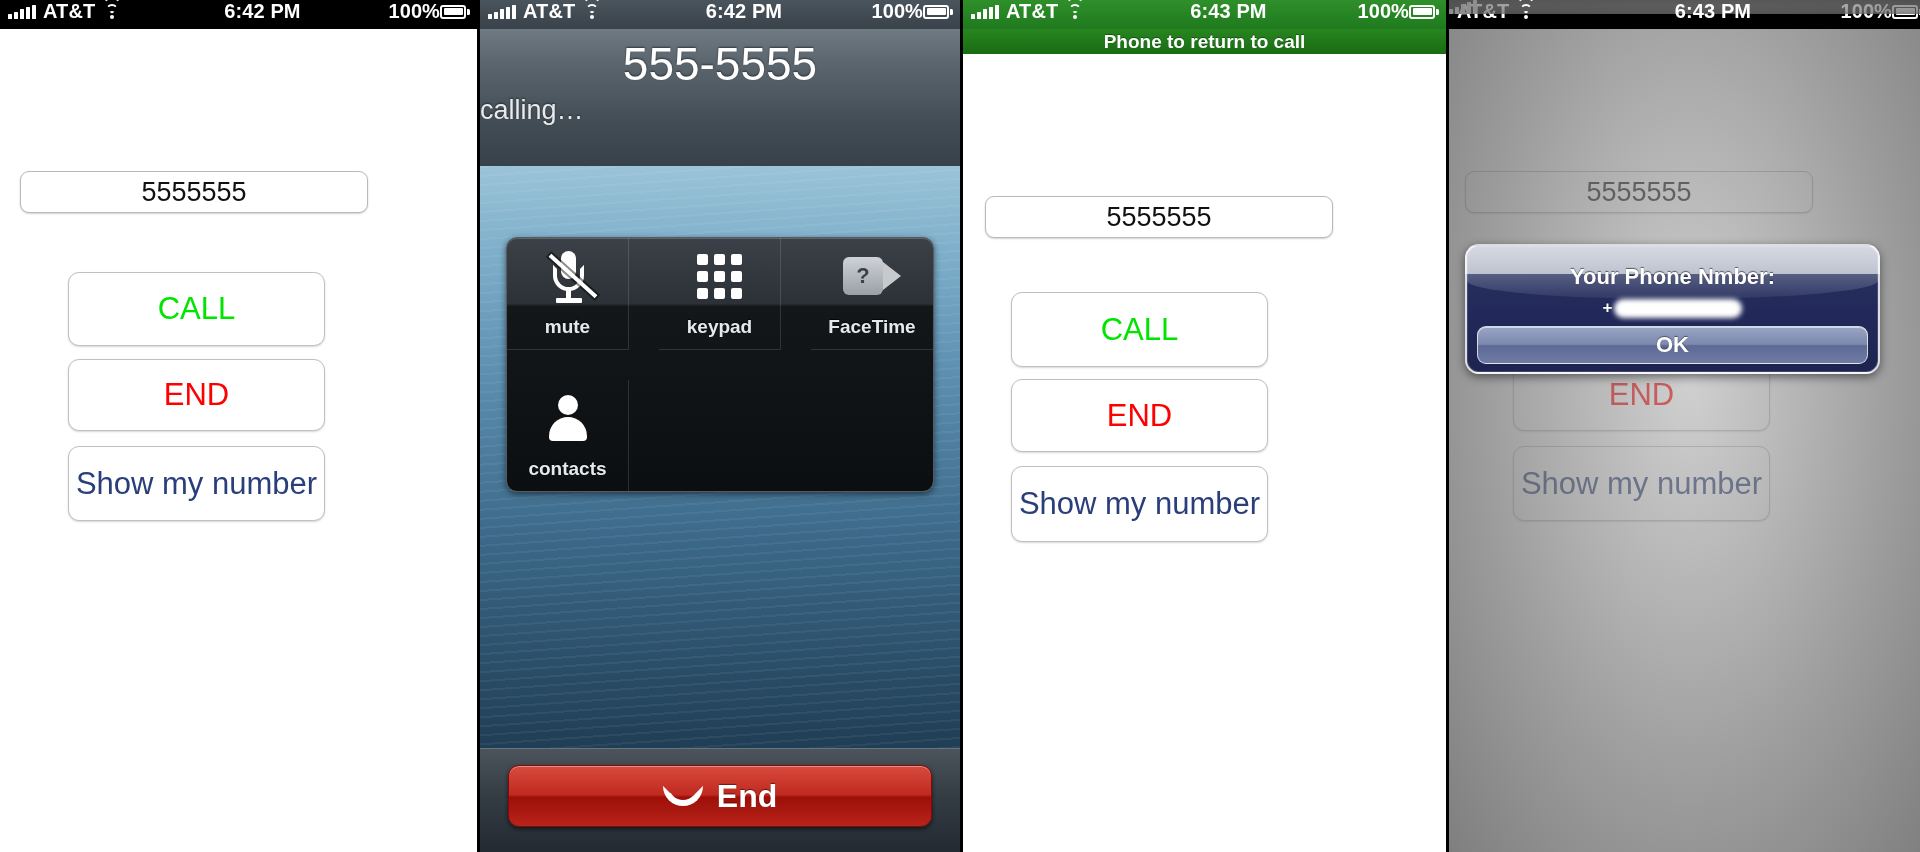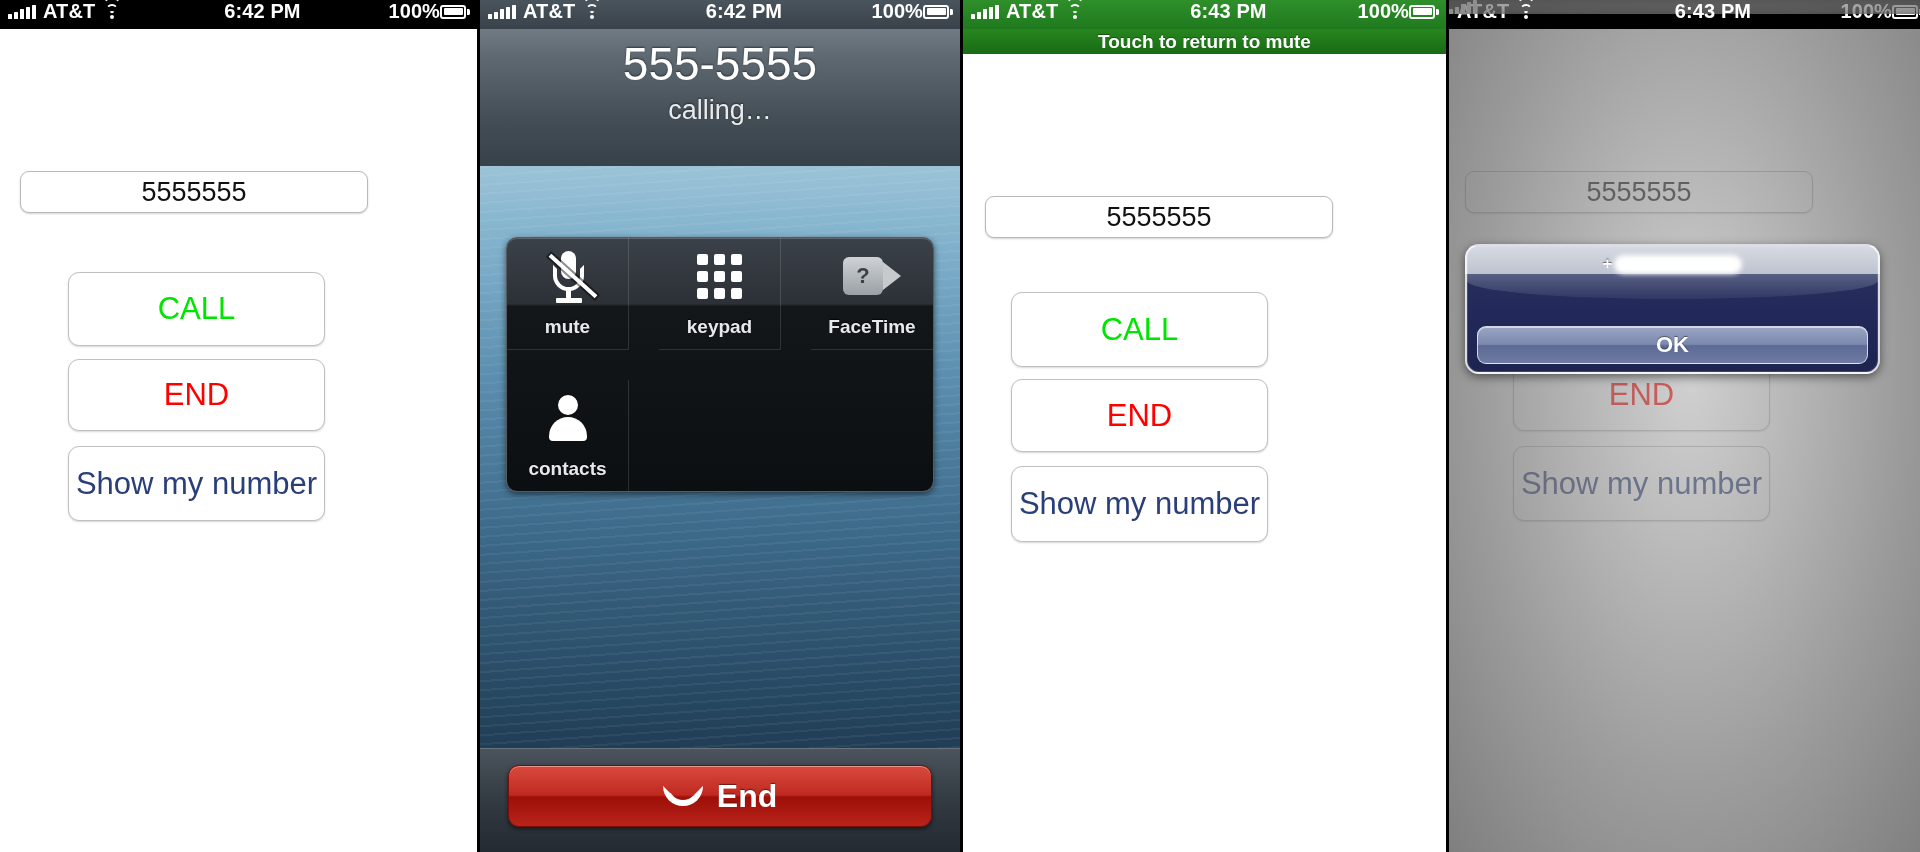--- a/index.html
+++ b/index.html
@@ -169,21 +169,21 @@
   
   .callhead {
     position: absolute; top: 29px; left: 0; right: 0; height: 172px;
     background: linear-gradient(#707a82 0%, #5d676f 18%, #424c55 55%, #2f3940 100%);
   }
   .call-number {
     text-align: center; color: #fff; font-size: 46px; font-weight: 300;
     padding-top: 8px; text-shadow: 0 -1px 2px rgba(0,0,0,.5);
   }
   .call-status {
-    text-align: center; color: #e8eaec; font-size: 27px; font-weight: 300;
+    text-align: left; color: #e8eaec; font-size: 27px; font-weight: 300;
     padding-top: 4px; text-shadow: 0 -1px 2px rgba(0,0,0,.5);
   }
   .wallpaper {
     position: absolute; top: 166px; left: 0; right: 0; bottom: 0;
     background:
       repeating-linear-gradient(176deg, rgba(255,255,255,.055) 0 2px, rgba(0,0,0,0) 2px 9px),
       linear-gradient(#9bc3d8 0%, #7fb0cb 12%, #5d8fb0 30%, #3e6c8c 52%, #2b4f6a 72%, #1d3a50 88%, #16293a 100%);
   }
   .callgrid {
     position: absolute; left: 26px; top: 237px; width: 428px; height: 255px;
@@ -455,21 +455,21 @@
       <div class="sb-right">
         <span>100%</span>
         <span class="batt">
           <span class="body">
               <span class="fill"></span>
             </span>
             <span class="cap"></span>
         </span>
       </div>
     </div>
-    <div class="sb-banner">Touch to return to mute</div>
+    <div class="sb-banner">Phone to return to call</div>
     <div class="appbody">
       <div class="textfield">5555555</div>
       <div class="btn call">CALL</div>
       <div class="btn end">END</div>
       <div class="btn shown">Show my number</div>
     </div>
   </div>
 
   <div class="divider"></div>
 
@@ -504,20 +504,21 @@
     </div>
     <div class="appbody">
       <div class="textfield">5555555</div>
       <div class="btn call">CALL</div>
       <div class="btn end">END</div>
       <div class="btn shown">Show my number</div>
 
       <div class="dim"></div>
 
       <div class="alert">
+        <div class="alert-title">Your Phone Nmber:</div>
         <div class="alert-msg">
           <span>+</span>
           <span class="redacted"></span>
         </div>
         <div class="alert-btn">OK</div>
       </div>
     </div>
   </div>
 
 </div>

